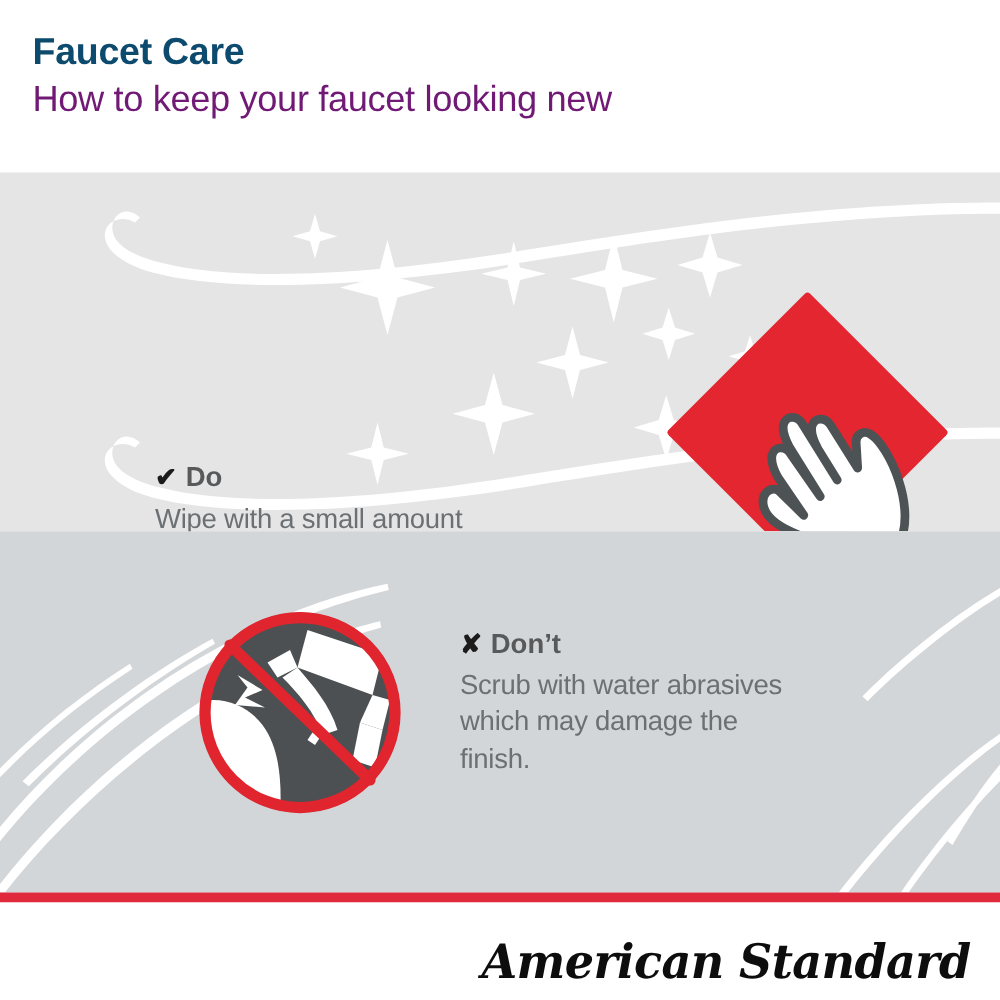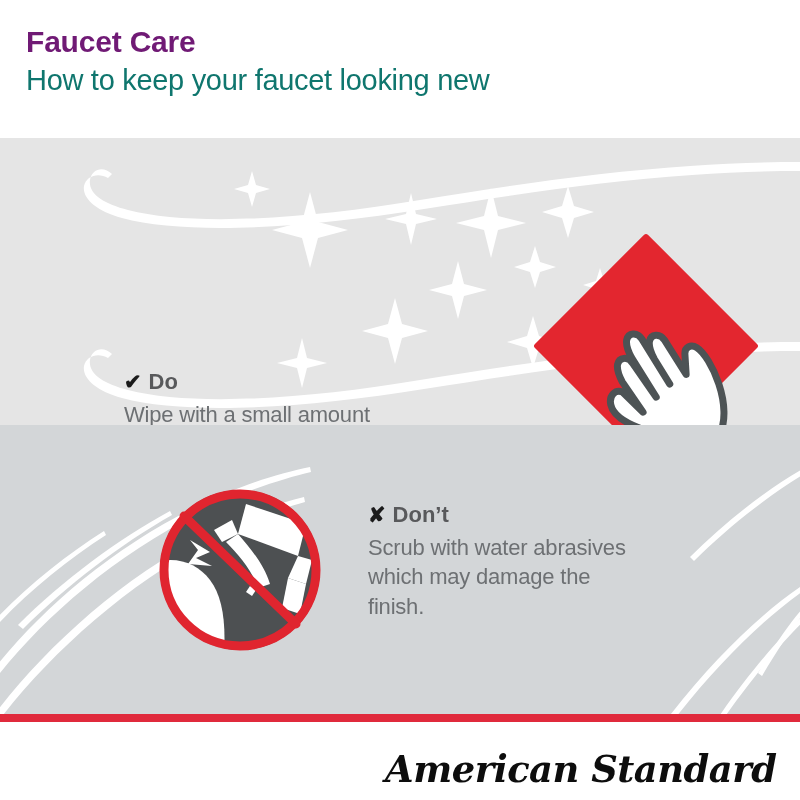--- a/index.html
+++ b/index.html
@@ -27,29 +27,29 @@
     left: 0; top: 0;
     width: 800px;
     height: 138px;
     background: #ffffff;
     box-sizing: border-box;
     padding: 26px 0 0 26px;
   }
   .title {
     font-size: 30px;
     font-weight: bold;
-    color: #701a75;
+    color: #0c4a6e;
     letter-spacing: -0.2px;
     line-height: 1.05;
     margin: 0;
   }
   .subtitle {
     font-size: 29px;
     font-weight: normal;
-    color: #0f766e;
+    color: #701a75;
     letter-spacing: -0.3px;
     line-height: 1.25;
     margin: 4px 0 0 0;
   }
 
   
   .panel-do {
     position: absolute;
     left: 0; top: 138px;
     width: 800px;

